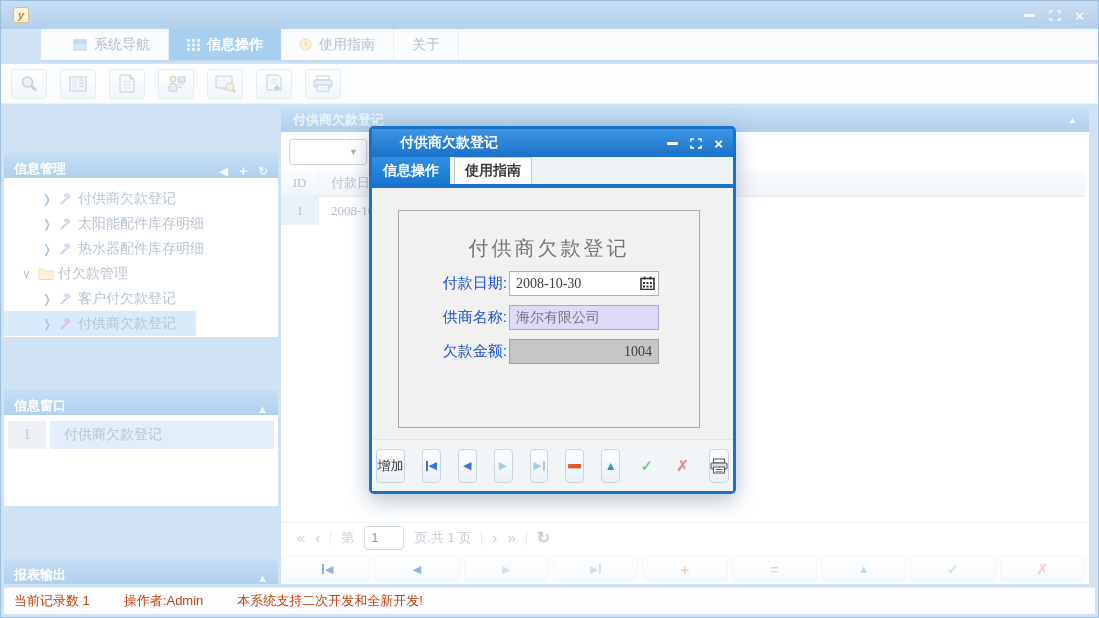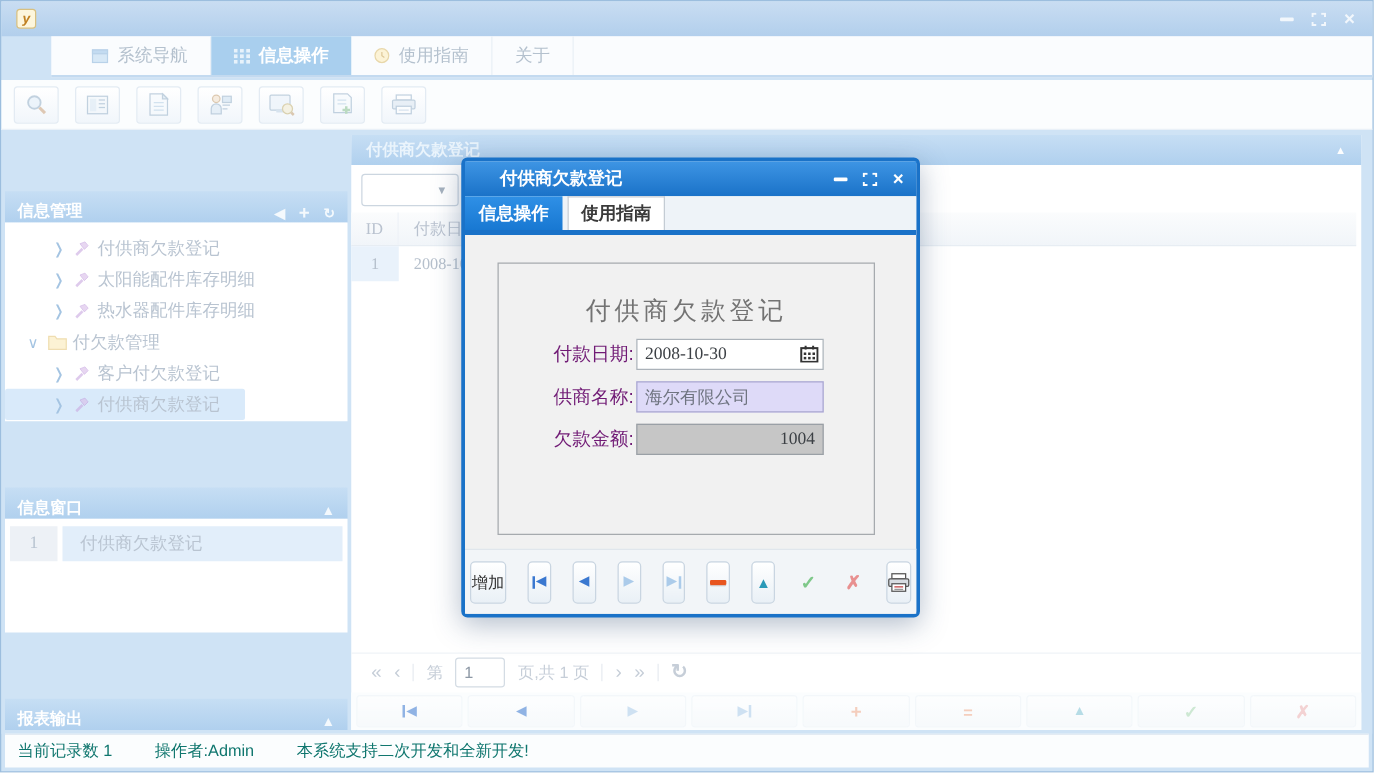--- a/index.html
+++ b/index.html
@@ -112,21 +112,21 @@
   .c-blue { color:#3a78d0; } .c-pale { color:#abcbea; }
   .c-plus { color:#f0a888; font-size:15px; font-weight:bold; }
   .c-eq { color:#f0a888; font-size:13px; font-weight:bold; }
   .c-up { color:#7ec2d4; font-size:11px; }
   .c-chk { color:#a8d8b0; font-size:14px; font-weight:bold; }
   .c-x { color:#eeb0b0; font-size:14px; font-weight:bold; }
 
   
   .statusbar { position:absolute; left:3px; right:3px; bottom:3px; height:27px; background:#fbfdfe;
                border-top:1px solid #e3ebf3; display:flex; align-items:center; gap:34px;
-               padding-left:10px; font-size:13px; color:#0f766e; }
+               padding-left:10px; font-size:13px; color:#c2410c; }
 
   
   .dialog { position:absolute; left:368px; top:125px; width:367px; height:368px;
             border:3px solid #1a72c8; border-radius:5px; background:#f1f1f1;
             box-shadow:0 6px 22px rgba(40,70,110,.35); }
   .dlg-title { height:28px; background:linear-gradient(180deg,#3e95e4,#1a72c8); display:flex;
                align-items:center; padding-left:28px; color:#ffffff; font-size:14px; font-weight:bold; }
   .dlg-controls { margin-left:auto; display:flex; align-items:center; gap:12px; padding-right:10px; }
   .dlg-wc { color:#fff; cursor:pointer; display:flex; align-items:center; }
   .dlg-min { width:11px; height:3px; background:#fff; border-radius:1px; }
@@ -135,21 +135,21 @@
   .dtab { width:78px; display:flex; align-items:center; justify-content:center; font-size:14px;
           font-weight:bold; cursor:pointer; }
   .dtab.active { background:linear-gradient(180deg,#2f90e6,#1878d2); color:#ffffff; }
   .dtab.inactive { background:#ffffff; color:#3a3a3a; border:1px solid #c4ccd4; border-bottom:none; }
   .dlg-body { position:absolute; top:63px; left:0; right:0; bottom:52px; }
   .fieldset { position:absolute; left:26px; top:18px; width:302px; height:218px;
               border:1px solid #a6aaae; background:#f1f1f1; }
   .form-title { text-align:center; margin-top:24px; font-size:20px; color:#737373; letter-spacing:3px; }
   .frow { display:flex; align-items:center; margin-top:9px; }
   .frow:first-of-type { margin-top:18px; }
-  .flabel { width:110px; text-align:right; font-size:15px; color:#701a75; padding-right:2px; }
+  .flabel { width:110px; text-align:right; font-size:15px; color:#1d4ed8; padding-right:2px; }
   .fctrl { width:150px; height:25px; position:relative; }
   .finput { width:100%; height:100%; border:1px solid #abb2b9; font-size:14px; padding:0 6px;
             font-family:"Liberation Serif", serif; color:#3c4045; background:#ffffff; }
   .finput.date { padding-right:24px; }
   .finput.lookup { background:#dedaf8; border-color:#a9a6cf; color:#6f7480; }
   .finput.readonly { background:#c6c6c6; border-color:#9aa0a6; text-align:right; }
   .finput.num { text-align:right; }
   .cal-btn { position:absolute; right:3px; top:4px; width:17px; height:16px; cursor:pointer;
              display:flex; align-items:center; justify-content:center; }
   .dlg-footer { position:absolute; left:0; right:0; bottom:0; height:52px; background:#f2f5f8;

